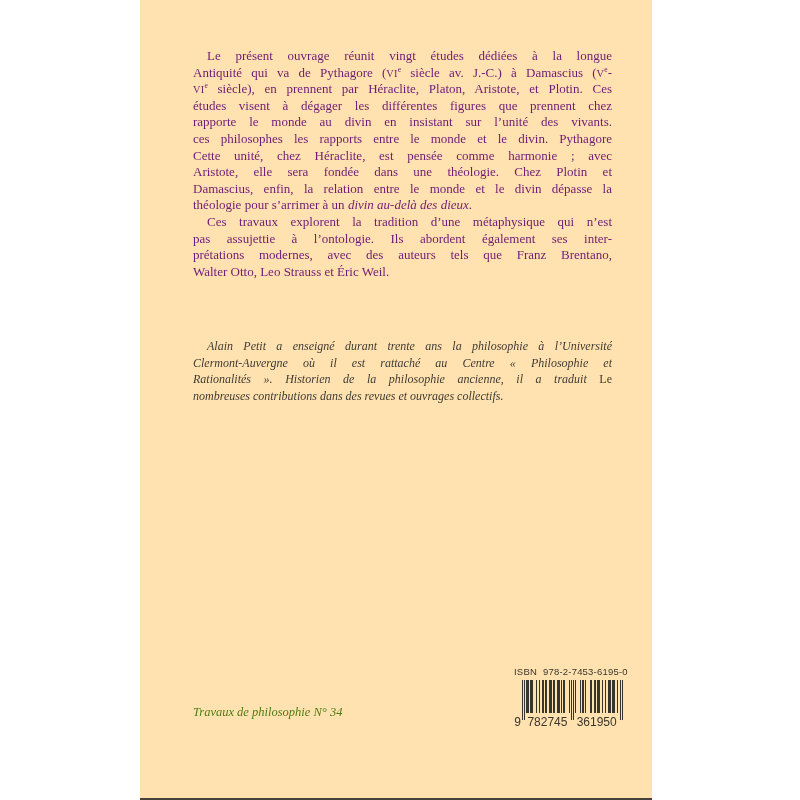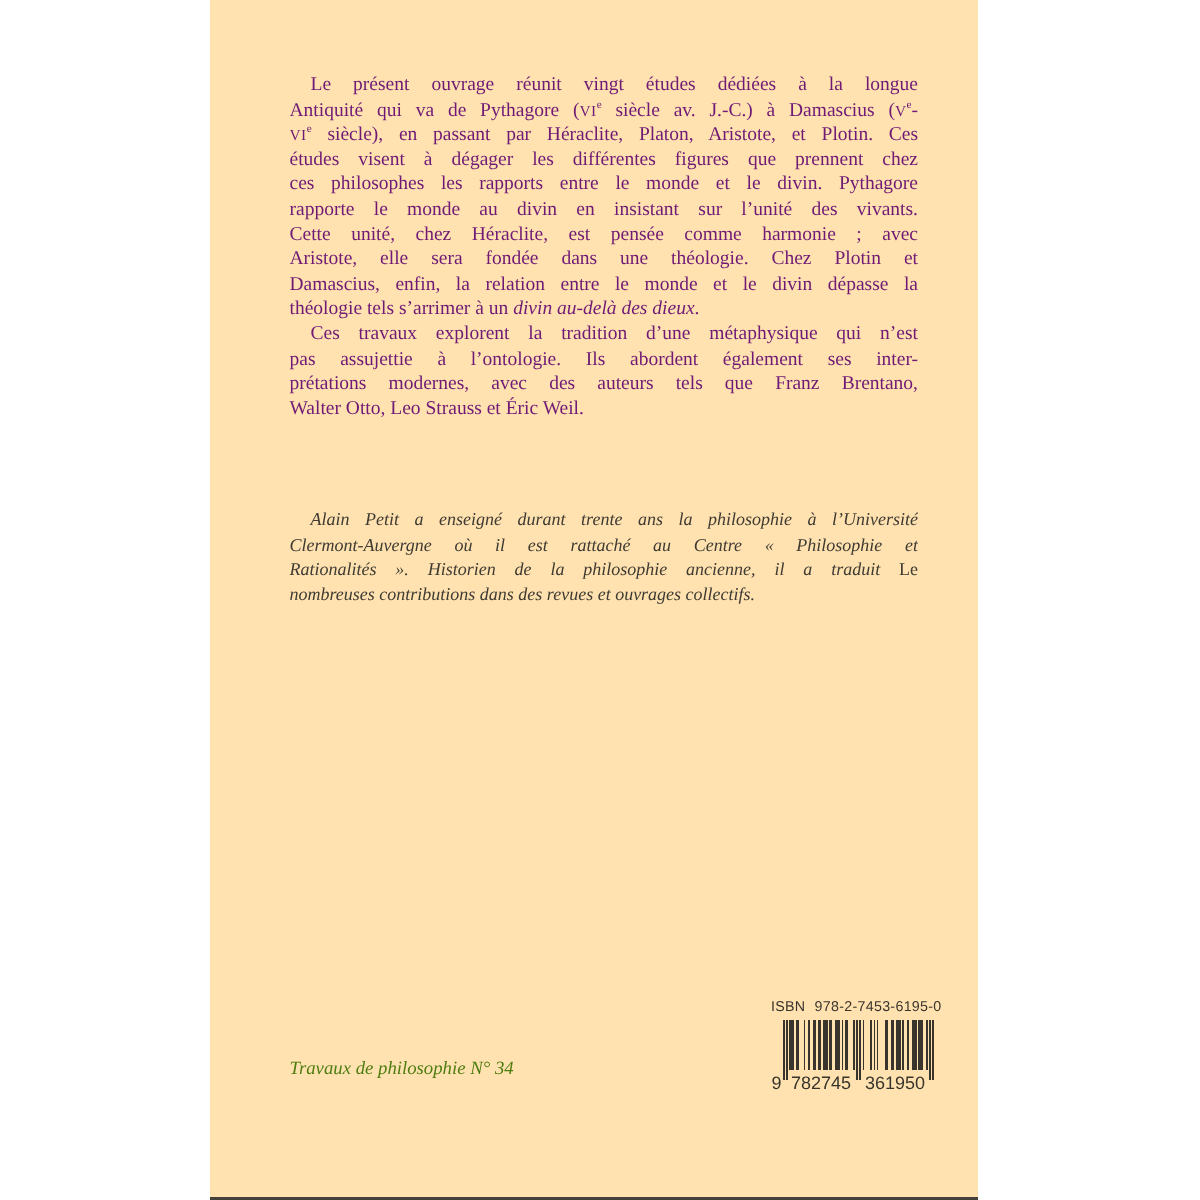--- a/index.html
+++ b/index.html
@@ -59,28 +59,28 @@
 </style>
 </head>
 <body>
 
 <div class="cover">
 
   <div class="synopsis">
     <div>
       <div class="ln indent"><span>Le présent ouvrage réunit vingt études dédiées à la longue</span></div>
       <div class="ln"><span>Antiquité qui va de Pythagore (</span><span class="sc">VI</span><span class="sup">e</span><span> siècle av. J.-C.) à Damascius (</span><span class="sc">V</span><span class="sup">e</span><span>-</span></div>
-      <div class="ln"><span class="sc">VI</span><span class="sup">e</span><span> siècle), en passant par Héraclite, Platon, Aristote, et Plotin. Ces</span></div>
+      <div class="ln"><span class="sc">VI</span><span class="sup">e</span><span> siècle), en prennent par Héraclite, Platon, Aristote, et Plotin. Ces</span></div>
       <div class="ln"><span>études visent à dégager les différentes figures que prennent chez</span></div>
+      <div class="ln"><span>rapporte le monde au divin en insistant sur l’unité des vivants.</span></div>
       <div class="ln"><span>ces philosophes les rapports entre le monde et le divin. Pythagore</span></div>
-      <div class="ln"><span>rapporte le monde au divin en insistant sur l’unité des vivants.</span></div>
       <div class="ln"><span>Cette unité, chez Héraclite, est pensée comme harmonie ; avec</span></div>
       <div class="ln"><span>Aristote, elle sera fondée dans une théologie. Chez Plotin et</span></div>
       <div class="ln"><span>Damascius, enfin, la relation entre le monde et le divin dépasse la</span></div>
-      <div class="ln last"><span>théologie tels s’arrimer à un </span><span class="it">divin au-delà des dieux</span><span>.</span></div>
+      <div class="ln last"><span>théologie pour s’arrimer à un </span><span class="it">divin au-delà des dieux</span><span>.</span></div>
     </div>
     <div>
       <div class="ln indent"><span>Ces travaux explorent la tradition d’une métaphysique qui n’est</span></div>
       <div class="ln"><span>pas assujettie à l’ontologie. Ils abordent également ses inter-</span></div>
       <div class="ln"><span>prétations modernes, avec des auteurs tels que Franz Brentano,</span></div>
       <div class="ln last"><span>Walter Otto, Leo Strauss et Éric Weil.</span></div>
     </div>
   </div>
 
   <div class="author">

